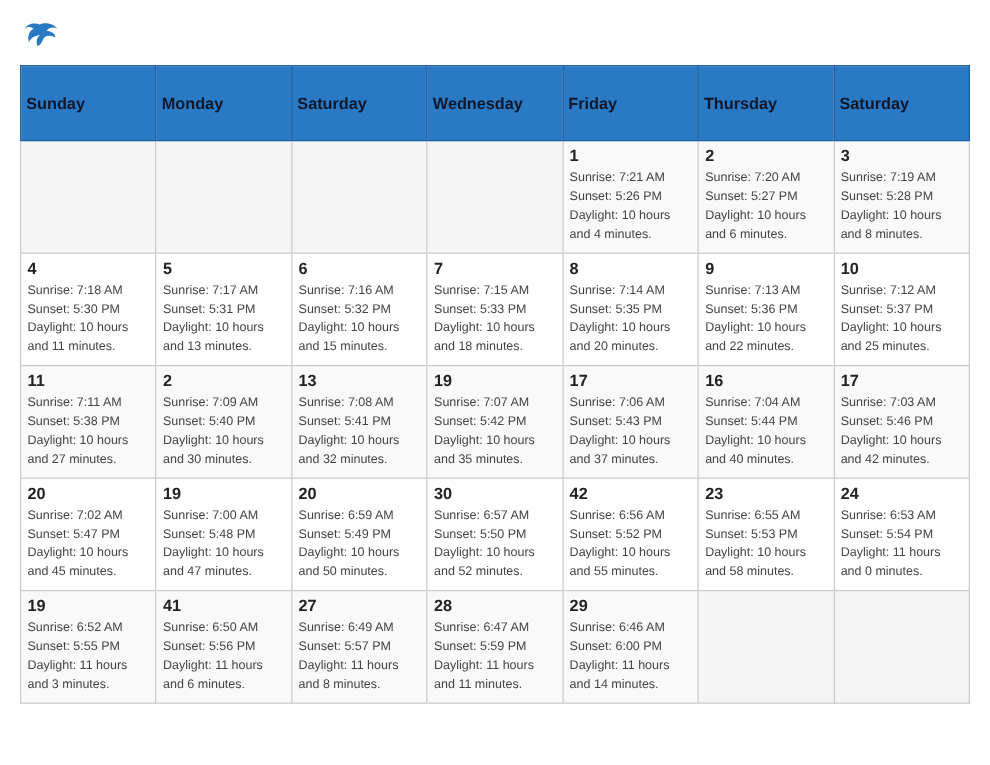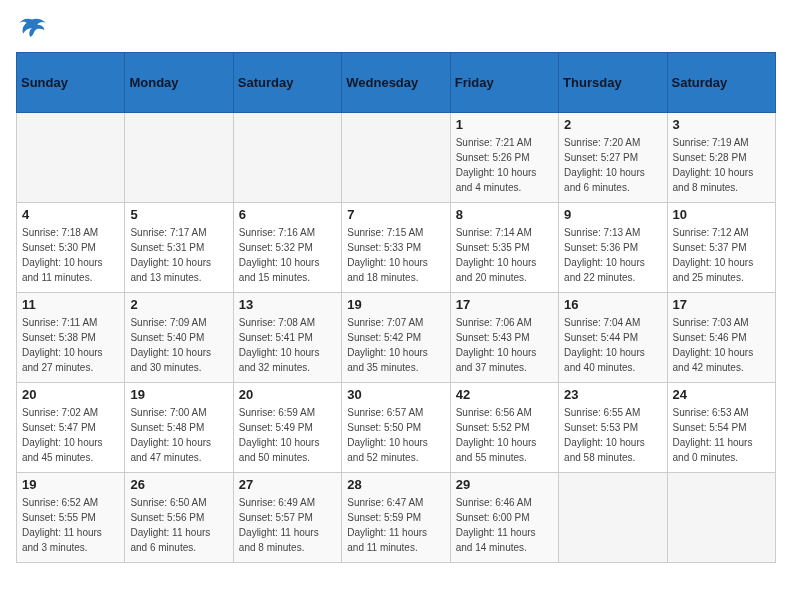--- a/index.html
+++ b/index.html
@@ -225,21 +225,21 @@
           <div class="day-number">24</div>
           <div class="day-info">Sunrise: 6:53 AM<br>Sunset: 5:54 PM<br>Daylight: 11 hours and 0 minutes.</div>
         </td>
       </tr>
       <tr>
         <td>
           <div class="day-number">19</div>
           <div class="day-info">Sunrise: 6:52 AM<br>Sunset: 5:55 PM<br>Daylight: 11 hours and 3 minutes.</div>
         </td>
         <td>
-          <div class="day-number">26</div>
+          <div class="day-number">41</div>
           <div class="day-info">Sunrise: 6:50 AM<br>Sunset: 5:56 PM<br>Daylight: 11 hours and 6 minutes.</div>
         </td>
         <td>
           <div class="day-number">27</div>
           <div class="day-info">Sunrise: 6:49 AM<br>Sunset: 5:57 PM<br>Daylight: 11 hours and 8 minutes.</div>
         </td>
         <td>
           <div class="day-number">28</div>
           <div class="day-info">Sunrise: 6:47 AM<br>Sunset: 5:59 PM<br>Daylight: 11 hours and 11 minutes.</div>
         </td>

